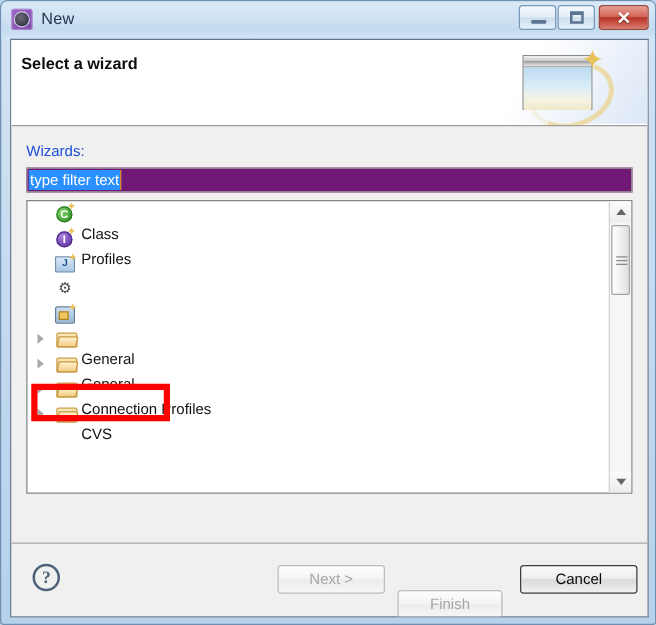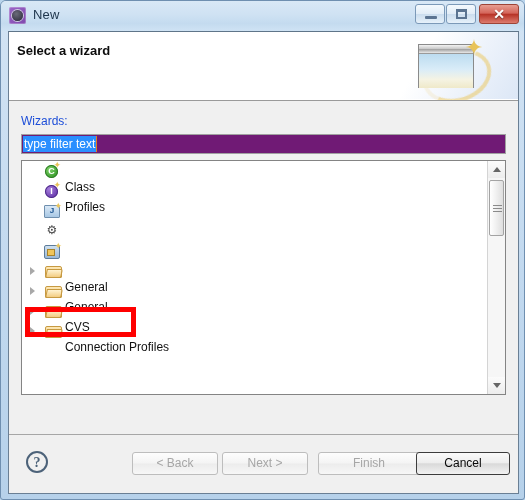--- a/index.html
+++ b/index.html
@@ -358,21 +358,21 @@
     text-align: center;
     cursor: default;
   }
   .dlg-btn.enabled {
     border: 1px solid #3c3c3c;
     color: #0a0a0a;
     background: linear-gradient(180deg,#fafafa 0%,#eeeeee 45%,#d9d9d9 52%,#f2f2f2 100%);
   }
   #btn-back   { left: 123px; width: 86px; }
   #btn-next   { left: 213px; width: 86px; }
-  #btn-finish { left: 309px; width: 102px; }
+  #btn-finish { left: 309px; width: 84px; margin-top: 20px; }
   #btn-cancel { left: 407px; width: 94px; }
 </style>
 </head>
 <body>
 
 <div id="window">
 
   <div id="titlebar">
     <div id="title-icon"></div>
     <div id="title-text">New</div>
@@ -458,30 +458,30 @@
             </span>
           <span class="tlabel">General</span>
         </div>
 
         <div class="tree-row">
           <span class="tw"></span>
           <span class="ticon ic-folder">
               <span class="back"></span>
               <span class="flap"></span>
             </span>
-          <span class="tlabel">CVS</span>
+          <span class="tlabel">Connection Profiles</span>
         </div>
 
         <div class="tree-row">
           <span class="tw"></span>
           <span class="ticon ic-folder">
               <span class="back"></span>
               <span class="flap"></span>
             </span>
-          <span class="tlabel">Connection Profiles</span>
+          <span class="tlabel">CVS</span>
         </div>
 
 
       </div>
 
       <div id="vscroll">
         <div class="sb-arrow" id="sb-up">
             <span class="tri"></span>
           </div>
         <div id="sb-thumb">
@@ -491,19 +491,18 @@
             <span class="tri"></span>
           </div>
       </div>
     </div>
 
     <div id="red-box"></div>
 
     <div id="footer-sep"></div>
     <div id="help-icon">?</div>
 
-    <div class="dlg-btn" id="btn-back">&lt; Back</div>
     <div class="dlg-btn" id="btn-next">Next &gt;</div>
     <div class="dlg-btn" id="btn-finish">Finish</div>
     <div class="dlg-btn enabled" id="btn-cancel">Cancel</div>
 
   </div>
 </div>
 
 </body></html>

